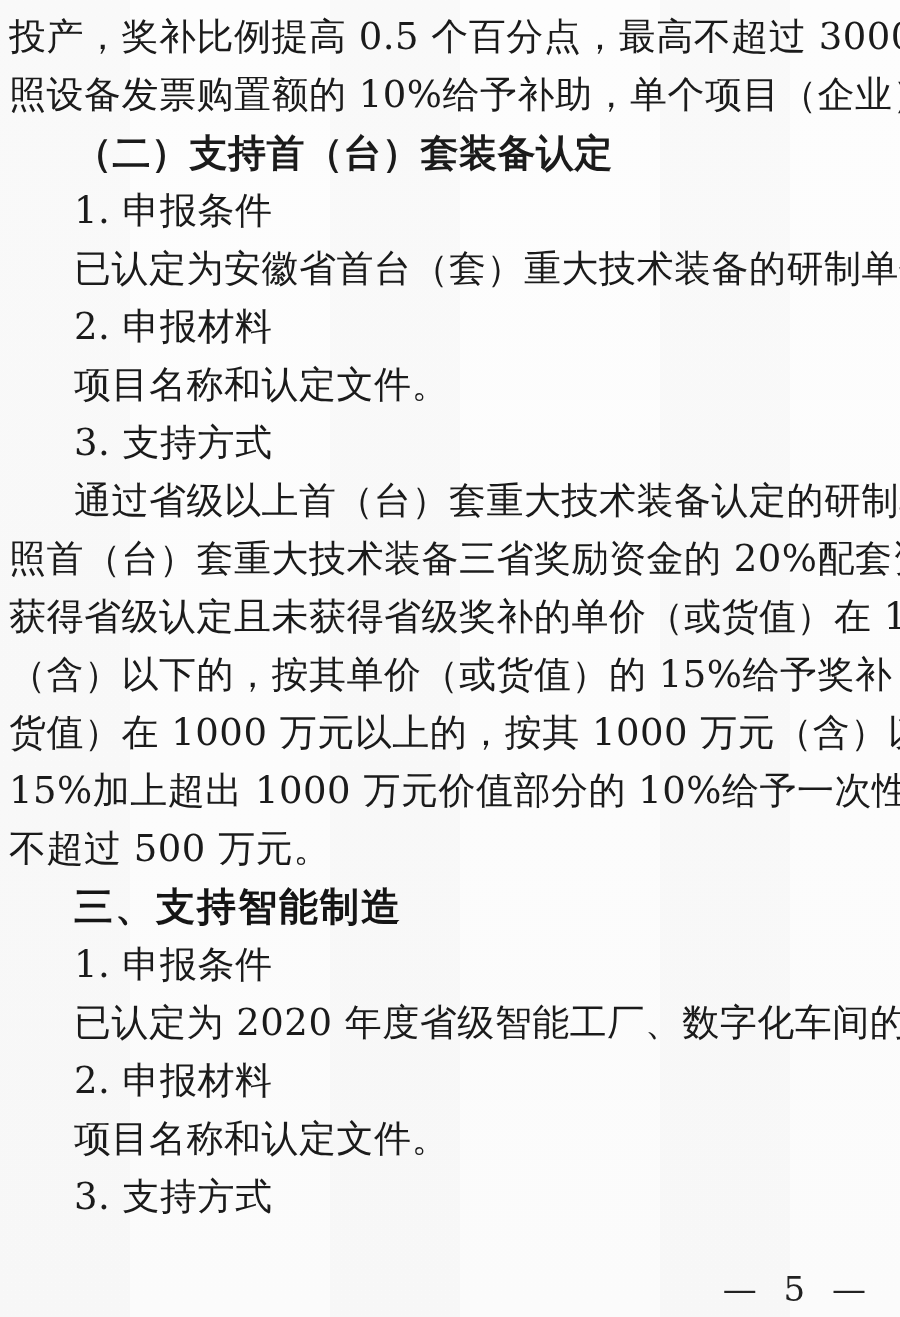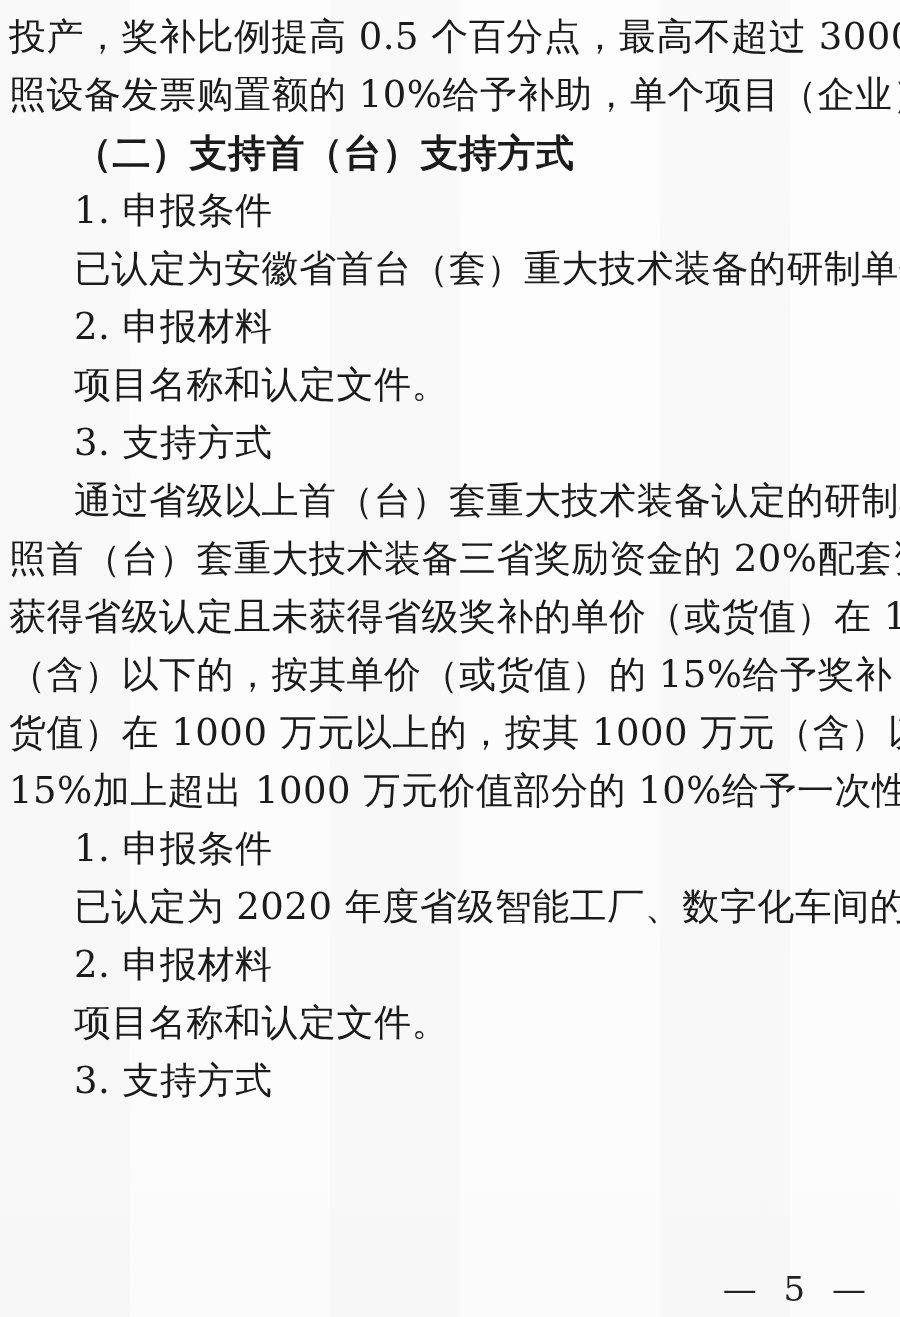--- a/index.html
+++ b/index.html
@@ -49,32 +49,34 @@
     white-space: pre;
   }
 </style>
 </head>
 <body>
 
 <div class="page">
   <div class="textblock">
     <div class="line">投产，奖补比例提高 0.5 个百分点，最高不超过 3000 万元。按</div>
     <div class="line">照设备发票购置额的 10%给予补助，单个项目（企业）补助额最</div>
-    <div class="line indent h-kai">（二）支持首（台）支持方式</div>
+    <div class="line indent h-kai">（二）支持首（台）套装备认定</div>
     <div class="line indent">1. 申报条件</div>
     <div class="line indent">已认定为安徽省首台（套）重大技术装备的研制单位。</div>
     <div class="line indent">2. 申报材料</div>
     <div class="line indent">项目名称和认定文件。</div>
     <div class="line indent">3. 支持方式</div>
     <div class="line indent">通过省级以上首（台）套重大技术装备认定的研制单位，按</div>
     <div class="line">照首（台）套重大技术装备三省奖励资金的 20%配套资金支持。</div>
     <div class="line">获得省级认定且未获得省级奖补的单价（或货值）在 1000 万元</div>
     <div class="line">（含）以下的，按其单价（或货值）的 15%给予奖补；单价（或</div>
     <div class="line">货值）在 1000 万元以上的，按其 1000 万元（含）以内价值的</div>
     <div class="line">15%加上超出 1000 万元价值部分的 10%给予一次性奖补，最高</div>
+    <div class="line">不超过 500 万元。</div>
+    <div class="line indent h-hei">三、支持智能制造</div>
     <div class="line indent">1. 申报条件</div>
     <div class="line indent">已认定为 2020 年度省级智能工厂、数字化车间的企业。</div>
     <div class="line indent">2. 申报材料</div>
     <div class="line indent">项目名称和认定文件。</div>
     <div class="line indent">3. 支持方式</div>
   </div>
   <div class="page-number">— 5 —</div>
 </div>
 
 </body></html>

